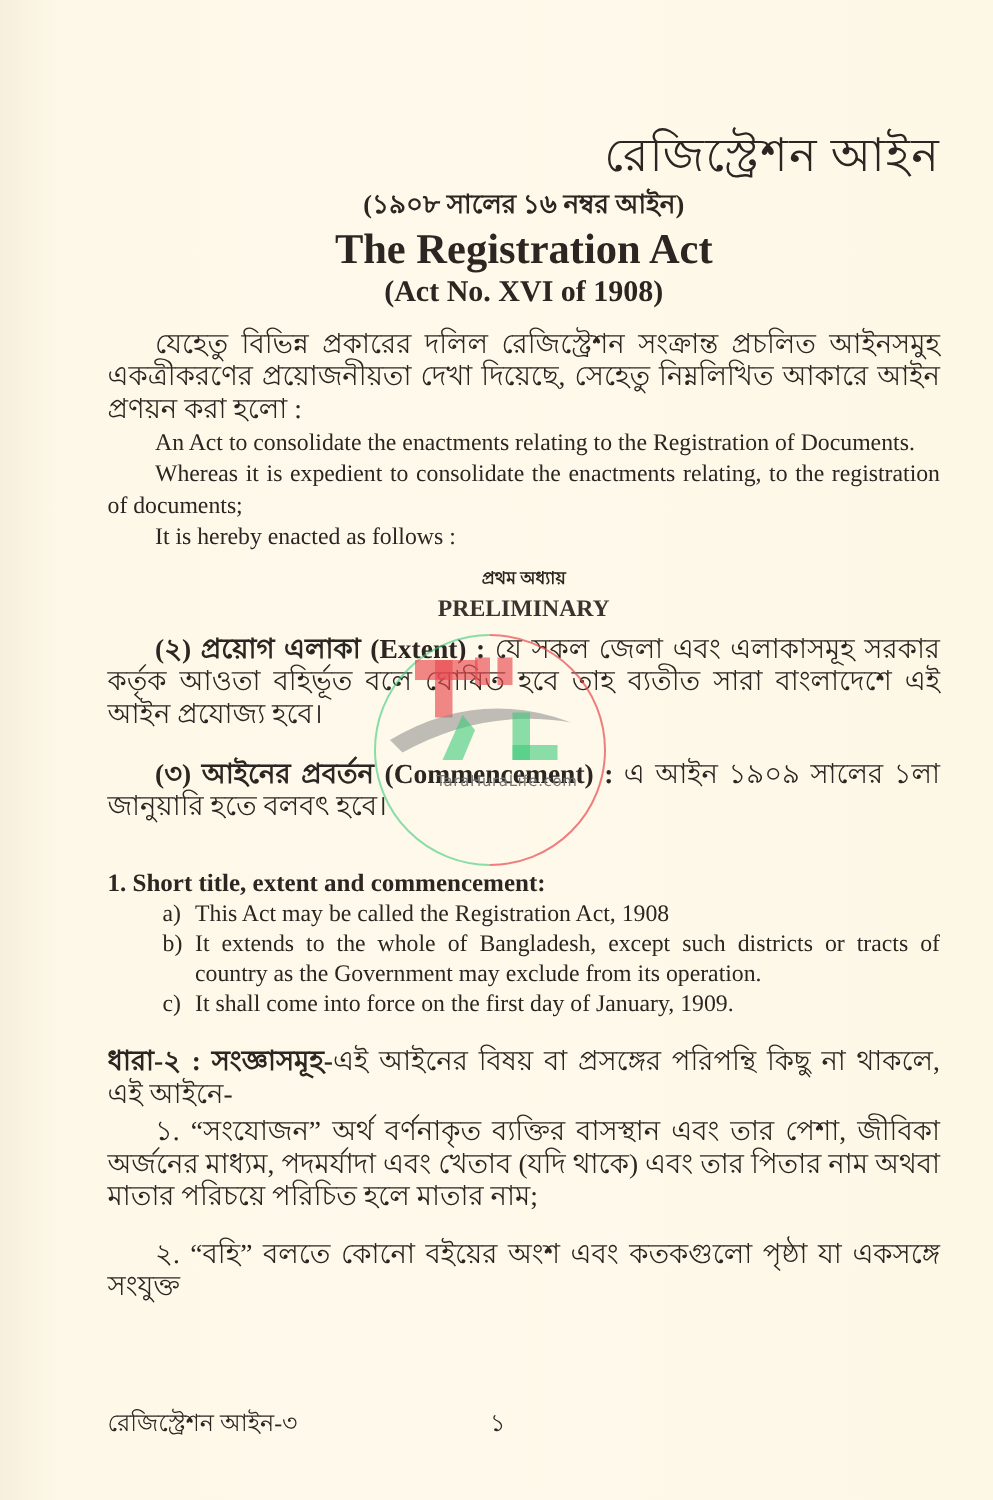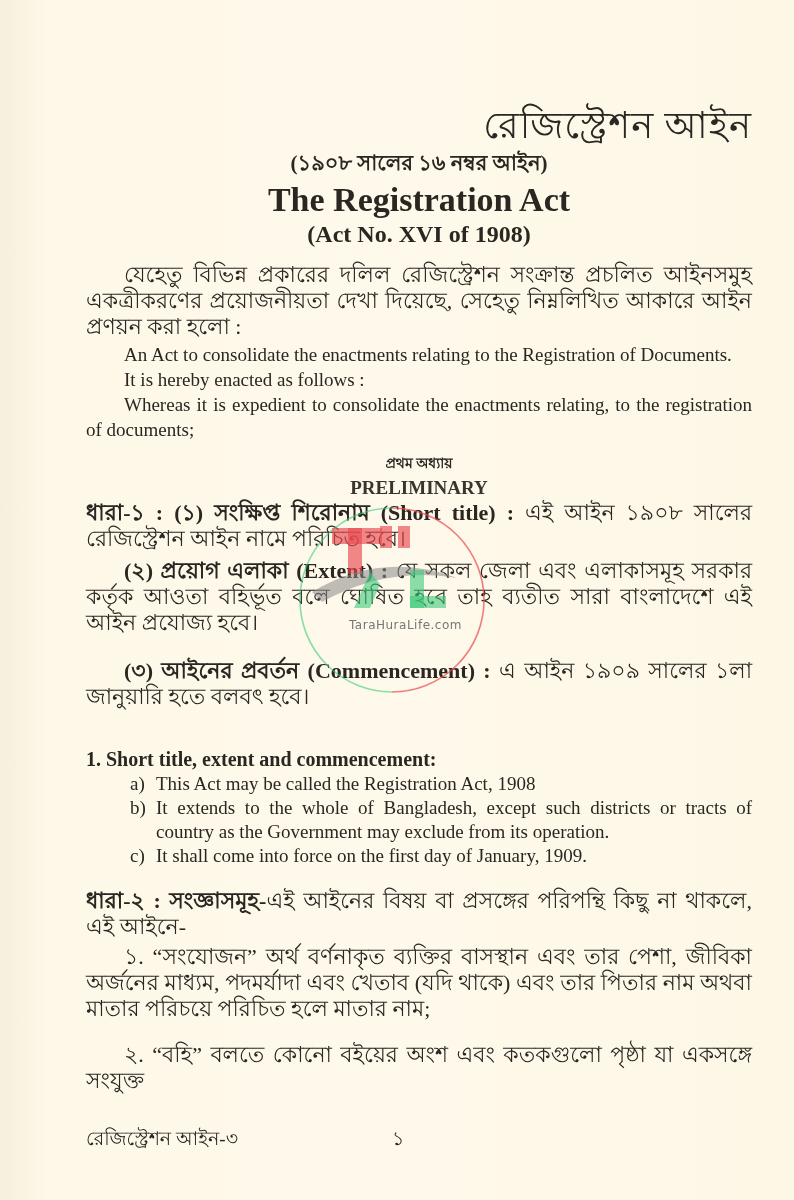--- a/index.html
+++ b/index.html
@@ -43,30 +43,27 @@
 <div class="page">
   <div class="content">
     <div class="center bn-title">রেজিস্ট্রেশন আইন</div>
     <div class="center bn-sub">(১৯০৮ সালের ১৬ নম্বর আইন)</div>
     <div class="center en-title">The Registration Act</div>
     <div class="center en-sub">(Act No. XVI of 1908)</div>
 
     <div style="height:14px"></div>
     <div class="bn-para indent">যেহেতু বিভিন্ন প্রকারের দলিল রেজিস্ট্রেশন সংক্রান্ত প্রচলিত আইনসমুহ একত্রীকরণের প্রয়োজনীয়তা দেখা দিয়েছে, সেহেতু নিম্নলিখিত আকারে আইন প্রণয়ন করা হলো :</div>
     <div class="para indent" style="margin-top:2px">An Act to consolidate the enactments relating to the Registration of Documents.</div>
+    <div class="para indent">Whereas it is expedient to consolidate the enactments relating, to the registration of documents;</div>
     <div class="para indent">It is hereby enacted as follows :</div>
-    <div class="para indent">Whereas it is expedient to consolidate the enactments relating, to the registration of documents;</div>
 
     <div style="height:10px"></div>
     <div class="center heading-bn">প্রথম অধ্যায়</div>
     <div class="center heading-en">PRELIMINARY</div>
 
-    <div class="bn-para">
-      <span class="bold">ধারা-১ : (১) সংক্ষিপ্ত শিরোনাম (Short title) :</span><span> এই আইন ১৯০৮ সালের রেজিস্ট্রেশন আইন নামে পরিচিত হবে।</span>
-    </div>
     <div class="bn-para indent" style="margin-top:6px">
       <span class="bold">(২) প্রয়োগ এলাকা (Extent) :</span><span> যে সকল জেলা এবং এলাকাসমূহ সরকার কর্তৃক আওতা বহির্ভূত বলে ঘোষিত হবে তাহ ব্যতীত সারা বাংলাদেশে এই আইন প্রযোজ্য হবে।</span>
     </div>
     <div class="bn-para indent" style="margin-top:22px">
       <span class="bold">(৩) আইনের প্রবর্তন (Commencement) :</span><span> এ আইন ১৯০৯ সালের ১লা জানুয়ারি হতে বলবৎ হবে।</span>
     </div>
 
     <div style="height:36px"></div>
     <div class="section-head">1. Short title, extent and commencement:</div>
     <ol class="alpha">

